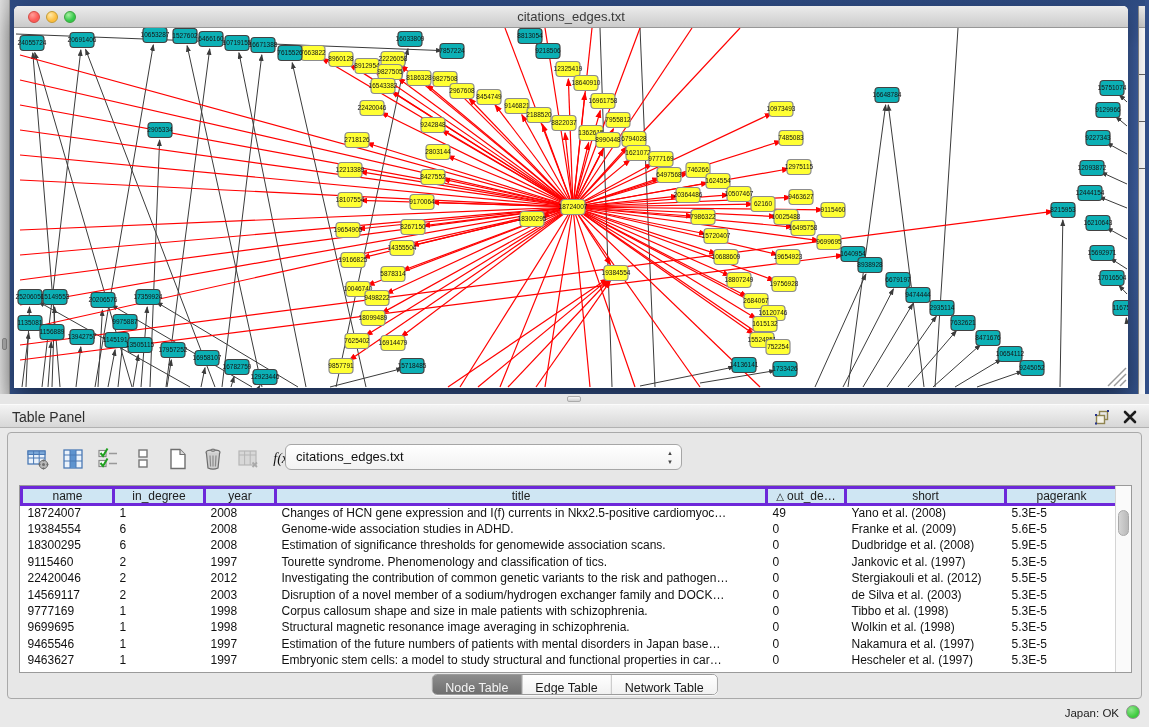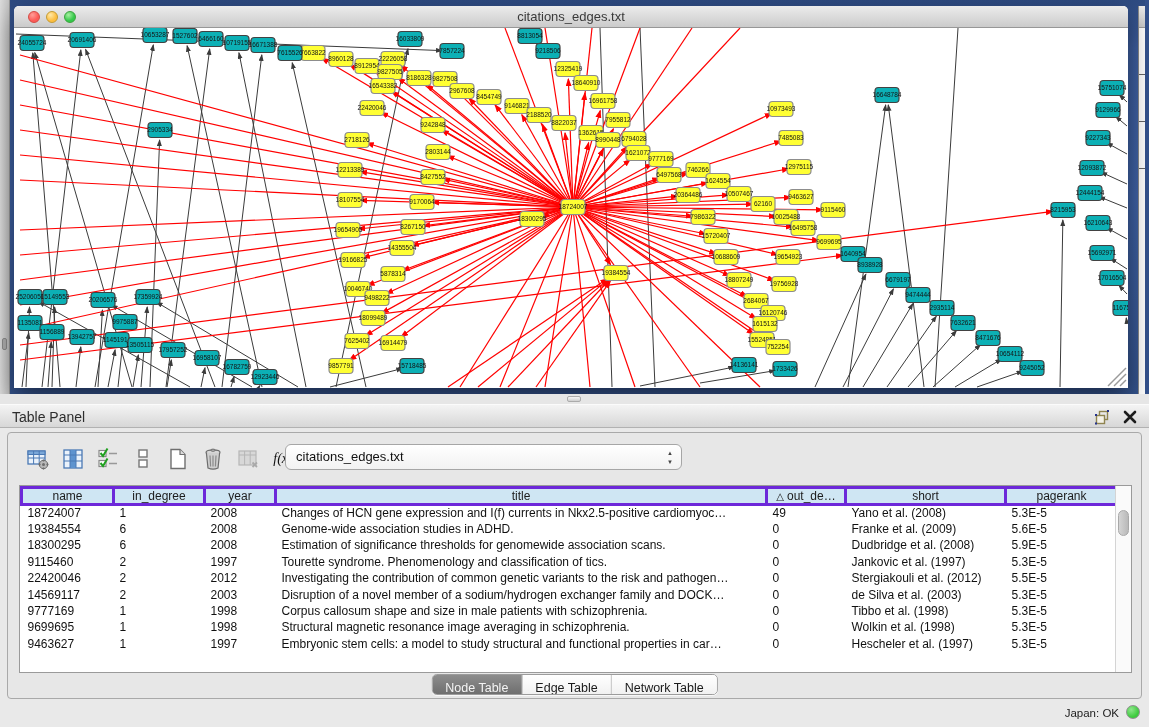--- a/index.html
+++ b/index.html
@@ -945,20 +945,29 @@
           <tr>
             <td>9699695</td>
             <td>1</td>
             <td>1998</td>
             <td>Structural magnetic resonance image averaging in schizophrenia.</td>
             <td>0</td>
             <td class="c">Wolkin et al. (1998)</td>
             <td>5.3E-5</td>
           </tr>
           <tr>
+            <td>9465546</td>
+            <td>1</td>
+            <td>1997</td>
+            <td>Estimation of the future numbers of patients with mental disorders in Japan base…</td>
+            <td>0</td>
+            <td class="c">Nakamura et al. (1997)</td>
+            <td>5.3E-5</td>
+          </tr>
+          <tr>
             <td>9463627</td>
             <td>1</td>
             <td>1997</td>
             <td>Embryonic stem cells: a model to study structural and functional properties in car…</td>
             <td>0</td>
             <td class="c">Hescheler et al. (1997)</td>
             <td>5.3E-5</td>
           </tr>
         </tbody>
     </table>

